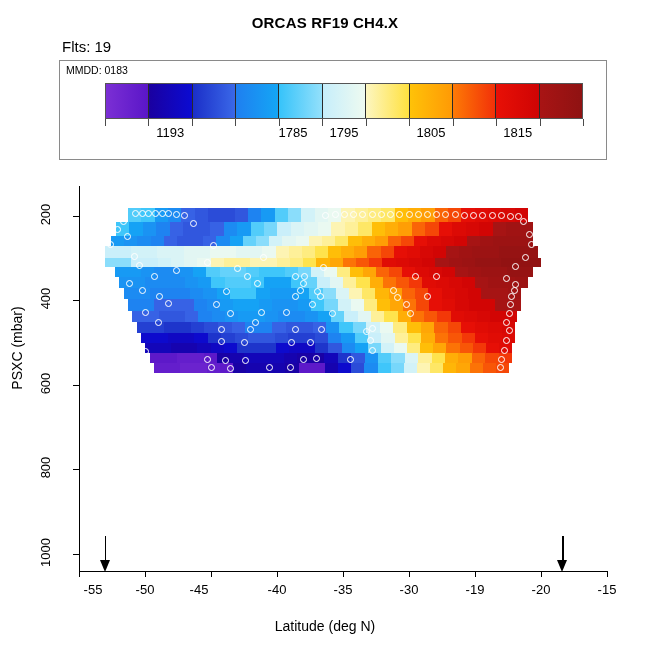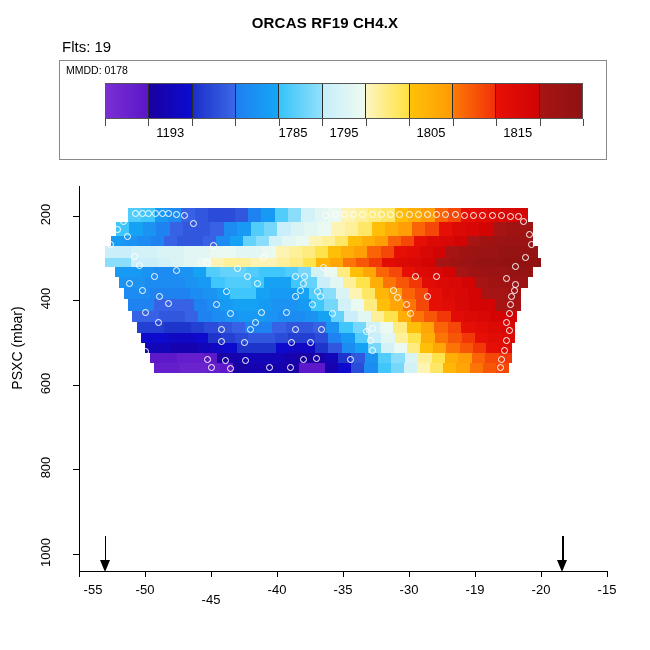--- a/index.html
+++ b/index.html
@@ -87,21 +87,21 @@
 </style>
 </head>
 <body>
 
 <div id="root">
 
   <div class="title">ORCAS RF19 CH4.X</div>
   <div class="flts">Flts: 19</div>
 
   <div class="cbbox">
-    <div class="mmdd">MMDD: 0178</div>
+    <div class="mmdd">MMDD: 0183</div>
     <div class="cbar" id="cbar">
         <div class="cseg" style="background: linear-gradient(to right, rgb(123, 47, 212), rgb(90, 22, 200));"></div>
         <div class="cseg" style="background: linear-gradient(to right, rgb(26, 0, 160), rgb(11, 11, 210));"></div>
         <div class="cseg" style="background: linear-gradient(to right, rgb(27, 47, 200), rgb(58, 104, 232));"></div>
         <div class="cseg" style="background: linear-gradient(to right, rgb(31, 127, 240), rgb(20, 166, 245));"></div>
         <div class="cseg" style="background: linear-gradient(to right, rgb(54, 195, 250), rgb(147, 224, 251));"></div>
         <div class="cseg" style="background: linear-gradient(to right, rgb(198, 238, 251), rgb(238, 250, 240));"></div>
         <div class="cseg" style="background: linear-gradient(to right, rgb(253, 246, 192), rgb(255, 225, 63));"></div>
         <div class="cseg" style="background: linear-gradient(to right, rgb(255, 194, 8), rgb(255, 154, 5));"></div>
         <div class="cseg" style="background: linear-gradient(to right, rgb(253, 122, 6), rgb(242, 49, 8));"></div>
@@ -270,21 +270,21 @@
   </div>
 
   <div class="axis-x"></div>
   <div class="axis-y"></div>
   <div id="xticks">
       <div class="xtick" style="left: 79px;"></div>
       <div class="xlab" style="left: 93px;">-55</div>
       <div class="xtick" style="left: 145px;"></div>
       <div class="xlab" style="left: 145px;">-50</div>
       <div class="xtick" style="left: 211px;"></div>
-      <div class="xlab" style="left: 211px; margin-top: 10px;">-45</div>
+      <div class="xlab" style="left: 199px;">-45</div>
       <div class="xtick" style="left: 277px;"></div>
       <div class="xlab" style="left: 277px;">-40</div>
       <div class="xtick" style="left: 343px;"></div>
       <div class="xlab" style="left: 343px;">-35</div>
       <div class="xtick" style="left: 409px;"></div>
       <div class="xlab" style="left: 409px;">-30</div>
       <div class="xtick" style="left: 475px;"></div>
       <div class="xlab" style="left: 475px;">-19</div>
       <div class="xtick" style="left: 541px;"></div>
       <div class="xlab" style="left: 541px;">-20</div>
@@ -307,14 +307,15 @@
       <div class="arrow" style="left: 99.9px; top: 536px;">
         <div class="shaft"></div>
         <div class="head"></div>
       </div>
       <div class="arrow" style="left: 557.28px; top: 536px;">
         <div class="shaft"></div>
         <div class="head"></div>
       </div>
     </div>
 
+  <div class="xtitle">Latitude (deg N)</div>
   <div class="ytitle">PSXC (mbar)</div>
 </div>
 
 </body></html>

